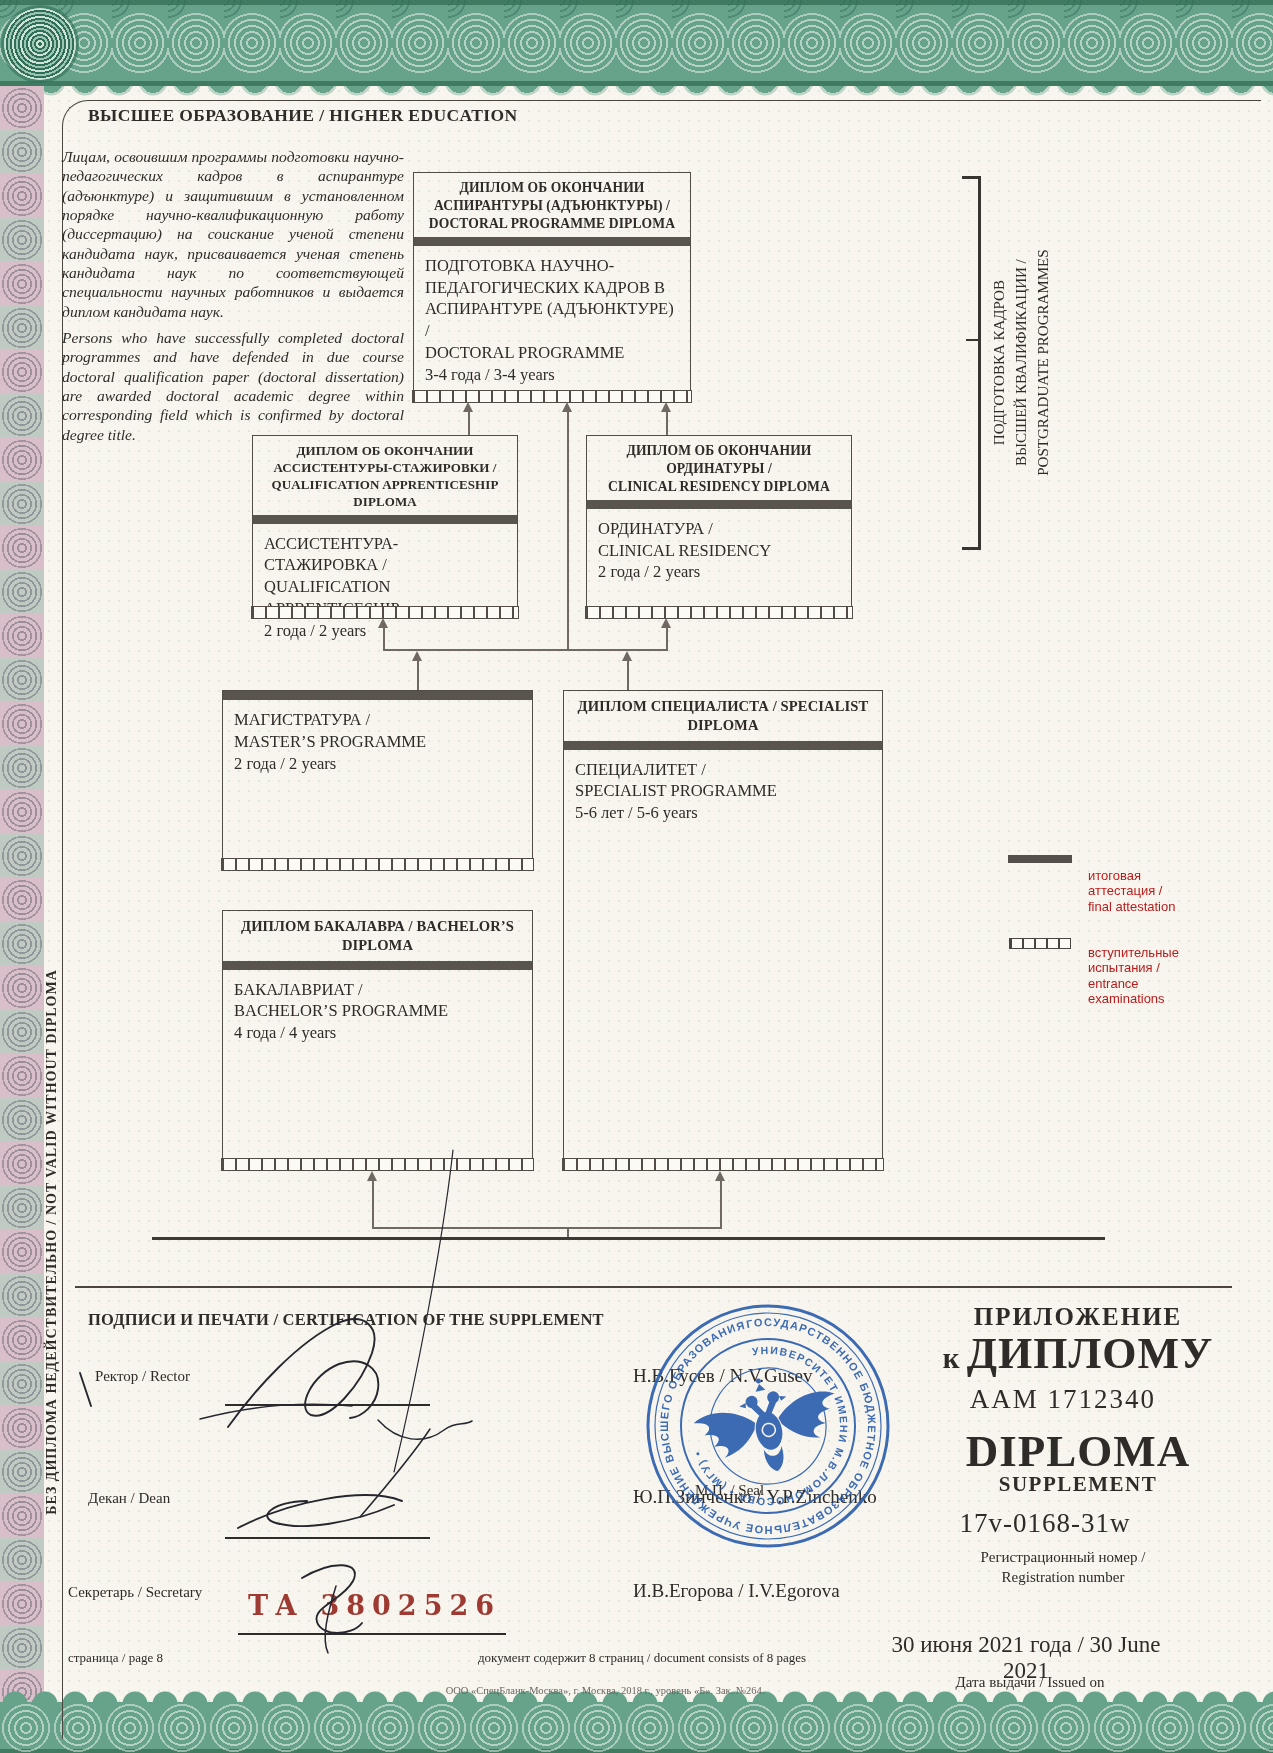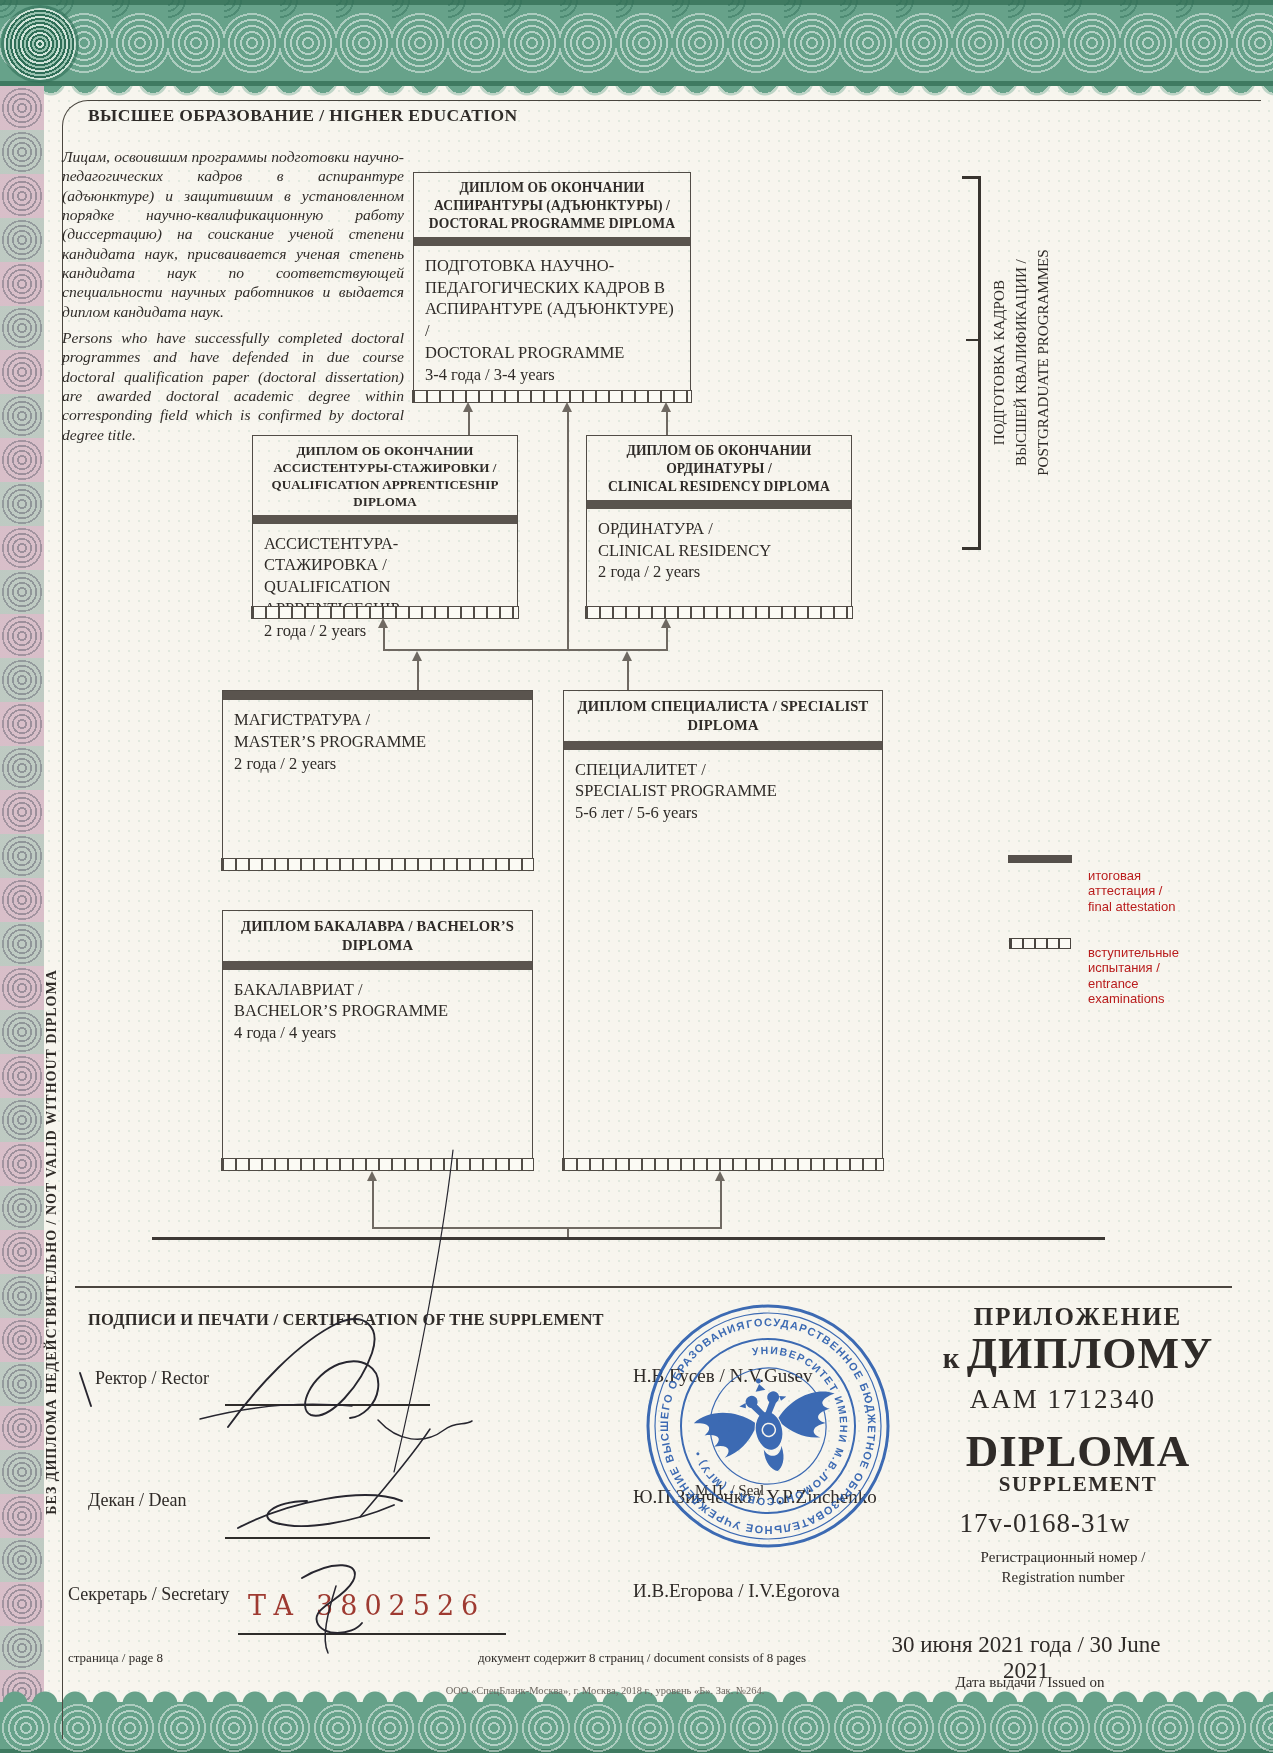--- a/index.html
+++ b/index.html
@@ -45,21 +45,21 @@
   
   .vline{width:2px;background:#6f6962;}
   .hline{height:2px;background:#6f6962;}
   .ahead{width:0;height:0;border-left:5.5px solid transparent;border-right:5.5px solid transparent;border-bottom:10px solid #6f6962;}
   .thickline{background:#3c3834;}
   .legend-label{font-family:"Liberation Sans",sans-serif;font-size:13px;line-height:1.18;color:#b91c1c;margin-top:35px;}
   .rot{transform:rotate(-90deg);}
   .small-serif{font-size:15px;}
   .sigline{height:1.6px;background:#2e2c2a;}
   .name{font-size:19px;}
-  .role{font-size:18px;}
+  .role{font-size:15px;}
 </style>
 </head>
 <body>
 
 <div id="page">
 
   <div class="abs dots" style="left:44px;top:86px;right:0;bottom:0;"></div>
 
   <div class="abs band-top"></div>
   <div class="abs band-top-scallop"></div>
@@ -224,18 +224,18 @@
       <path d="M113,103 l-7,2 6,3 z"></path>
       <path d="M147,103 l7,2 -6,3 z"></path>
       <path d="M116,107 L127,123 L133,123 L144,107 L138,104 L130,117 L122,104 Z"></path>
       <path d="M130,87 l5,7 -10,0 z"></path>
       <circle cx="130" cy="84" r="2.5"></circle>
       <path d="M121,152 C124,163 136,163 139,152 C141,166 135,174 130,176 C125,174 119,166 121,152 Z"></path>
       <circle cx="130" cy="134" r="6.5" fill="none" stroke="#f6f4ee" stroke-width="1.5"></circle>
     </g>
   </svg>
 
-  <div class="abs" style="left:248px;top:1590px;font-weight:normal;font-size:27px;letter-spacing:7px;color:#9e3a31;font-family:'DejaVu Serif',serif;">ТА 3802526</div>
+  <div class="abs" style="left:248px;top:1590px;font-weight:bold;font-size:27px;letter-spacing:7px;color:#9e3a31;font-family:'DejaVu Serif',serif;">ТА 3802526</div>
   <div class="abs" style="left:68px;top:1650px;font-size:13px;">страница / page 8</div>
   <div class="abs" style="left:478px;top:1650px;font-size:13px;">документ содержит 8 страниц / document consists of 8 pages</div>
   <div class="abs" style="left:395px;top:1685px;width:420px;text-align:center;font-size:10.5px;color:#6b665f;z-index:3;">ООО «СпецБланк-Москва», г. Москва, 2018 г., уровень «Б». Зак. №264.</div>
 
 </div>
 
 </body></html>

